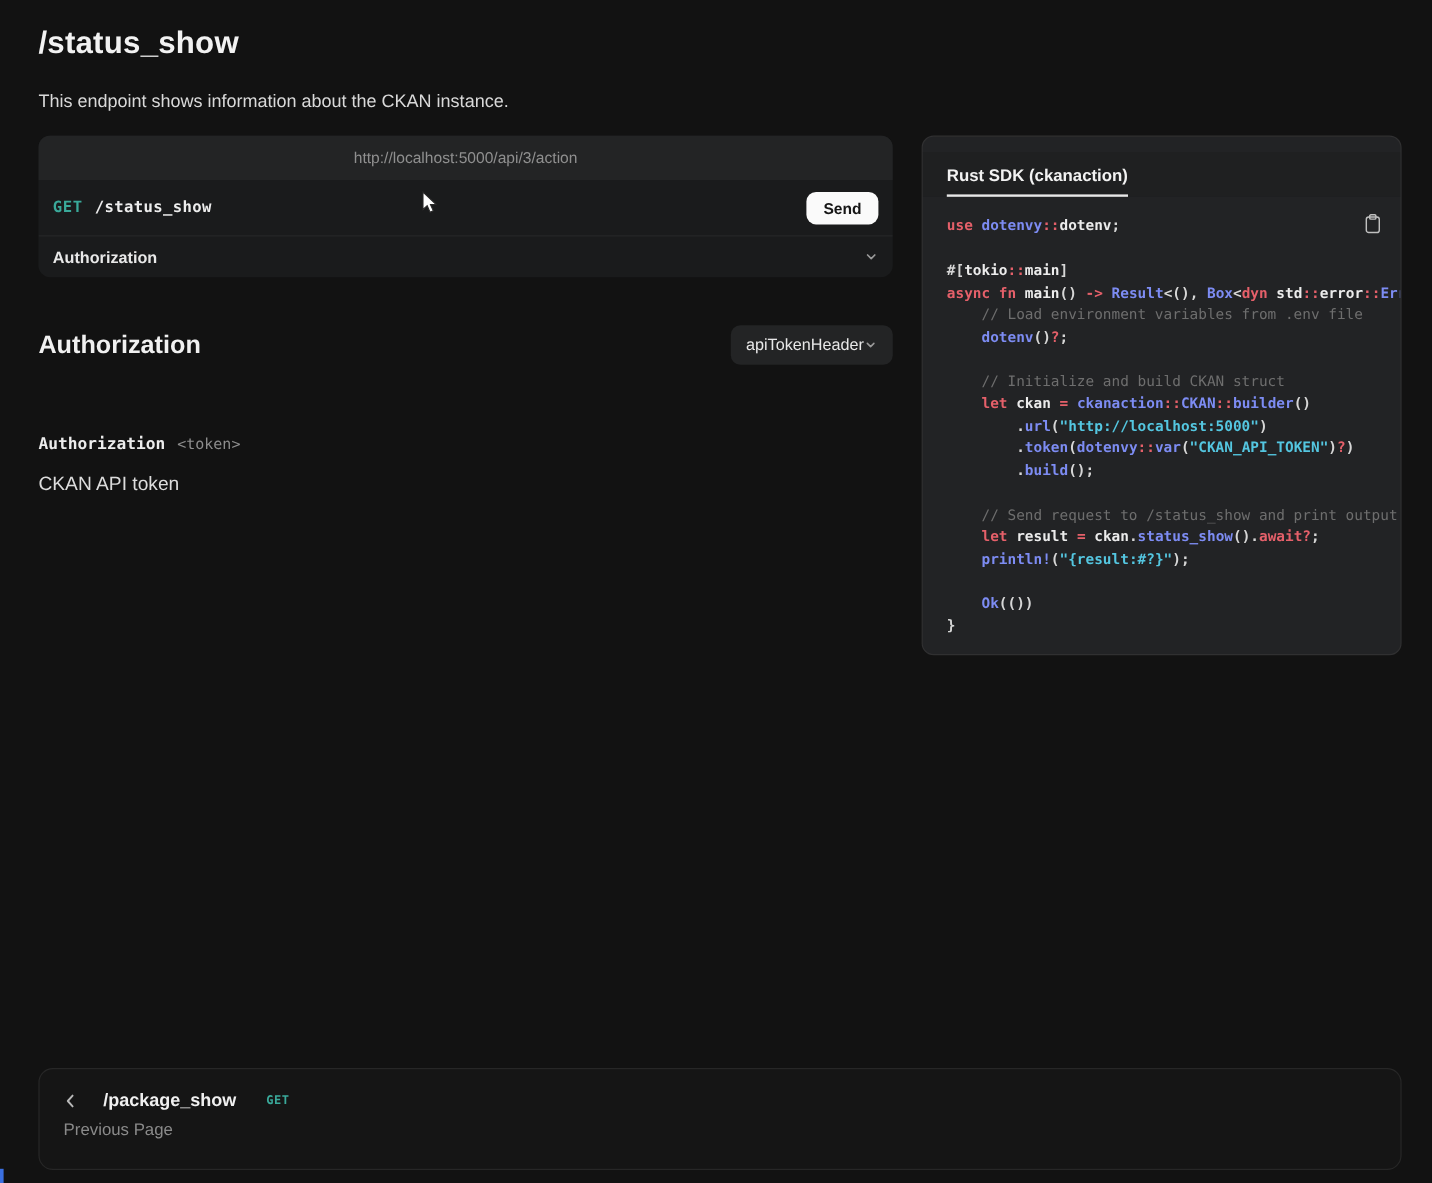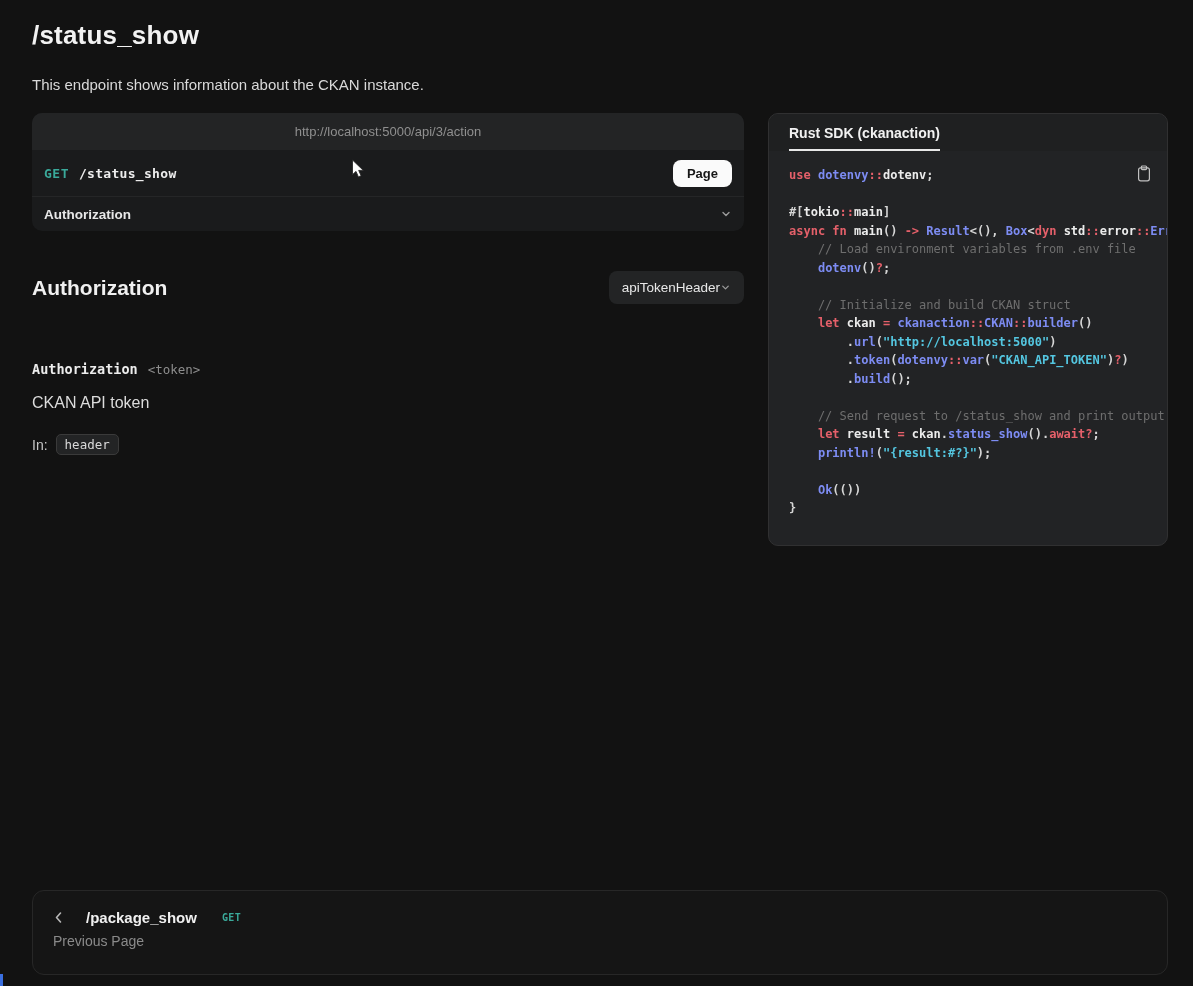--- a/index.html
+++ b/index.html
@@ -62,21 +62,21 @@
   .in-badge {
     font-family:"DejaVu Sans Mono", monospace; font-size:12.5px; color:#d8d8d8;
     background:#232425; border:1px solid #3a3a3a; border-radius:5px; padding:2px 8px;
   }
 
   
   .code-panel {
     height:433px; background:#222325; border:1px solid #303031; border-radius:10px;
     overflow:hidden; display:flex; flex-direction:column;
   }
-  .panel-tabs { height:37px; background:#1f2021; position:relative; display:flex; align-items:center; padding:0 20px; flex:0 0 37px; }
+  .panel-tabs { height:37px; background:#1f2021; position:relative; display:flex; align-items:center; padding:0 20px; flex:0 0 37px;margin-top:13px; }
   .tab { position:relative; height:100%; display:flex; align-items:center; cursor:pointer; }
   .tab-label { font-size:14px; font-weight:bold; color:#f2f2f2; }
   .tab.active::after { content:""; position:absolute; left:0; right:0; bottom:0; height:2px; background:#e8e8e8; }
   .code-wrap { position:relative; flex:1; padding:15px 0 0 20px; overflow:hidden; }
   .copy-btn { position:absolute; top:14px; right:16px; background:none; border:none; cursor:pointer; padding:0; }
   pre.code { font-family:"DejaVu Sans Mono", monospace; font-size:12px; line-height:18.5px; white-space:pre; }
   .cl { font-weight:bold; }
   .tk-k { color:#e5606a; }
   .tk-f { color:#7d8cf3; }
   .tk-s { color:#54c6e0; }
@@ -110,21 +110,21 @@
   </div>
 
   <div class="columns">
     <div class="left-col">
 
       <section class="request-card">
         <div class="url-bar">http://localhost:5000/api/3/action</div>
         <div class="method-row">
           <span class="method mono">GET</span>
           <span class="path mono">/status_show</span>
-          <button class="send">Page</button>
+          <button class="send">Send</button>
         </div>
         <div class="auth-row">
           <span class="auth-row-label">Authorization</span>
           <svg width="12" height="12" viewBox="0 0 12 12" fill="none" stroke="#9a9a9a" stroke-width="1.4" stroke-linecap="round" stroke-linejoin="round">
               <polyline points="3,4.5 6,7.5 9,4.5"></polyline>
             </svg>
         </div>
       </section>
 
       <div class="auth-header">
@@ -136,24 +136,20 @@
             </svg>
         </button>
       </div>
 
       <div>
         <div class="param-name-row">
           <span class="param-name">Authorization</span>
           <span class="param-type">&lt;token&gt;</span>
         </div>
         <p class="param-desc">CKAN API token</p>
-        <div class="in-row">
-          <span>In:</span>
-          <span class="in-badge">header</span>
-        </div>
       </div>
 
     </div>
 
     <aside class="right-col">
       <div class="code-panel">
         <div class="panel-tabs">
           <div class="tab active">
             <span class="tab-label">Rust SDK (ckanaction)</span>
           </div>

